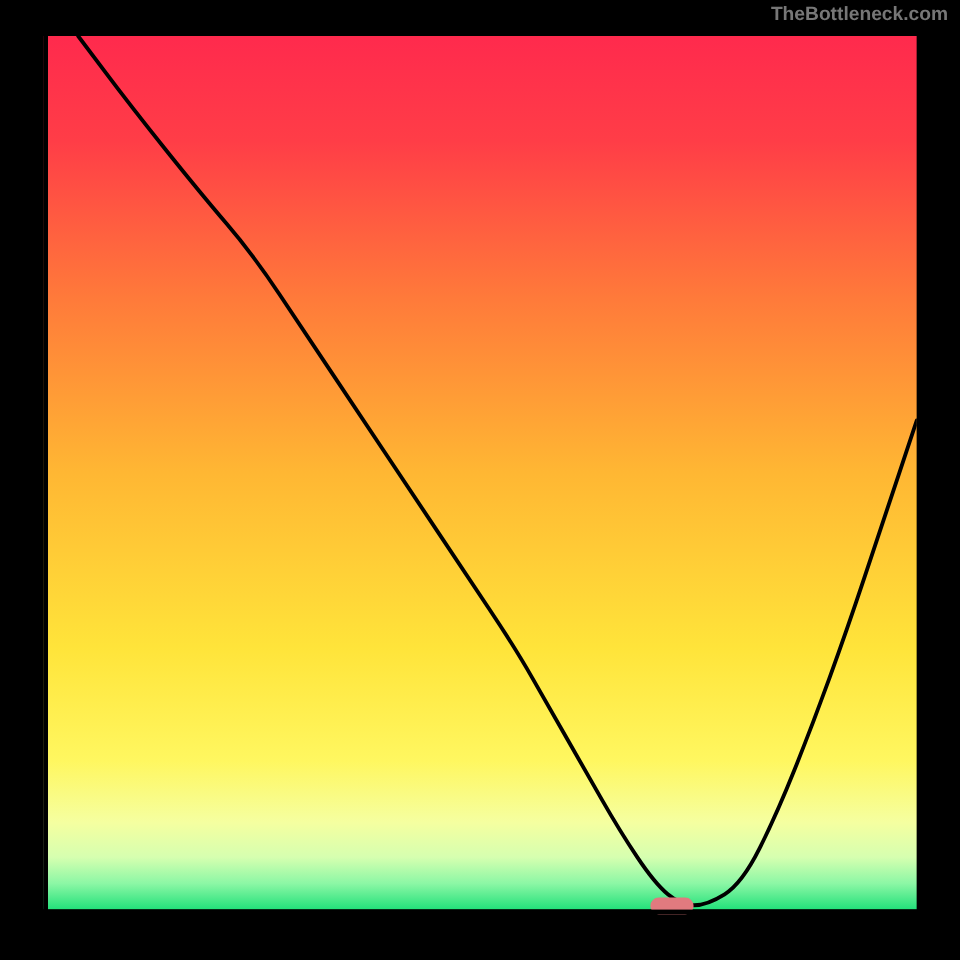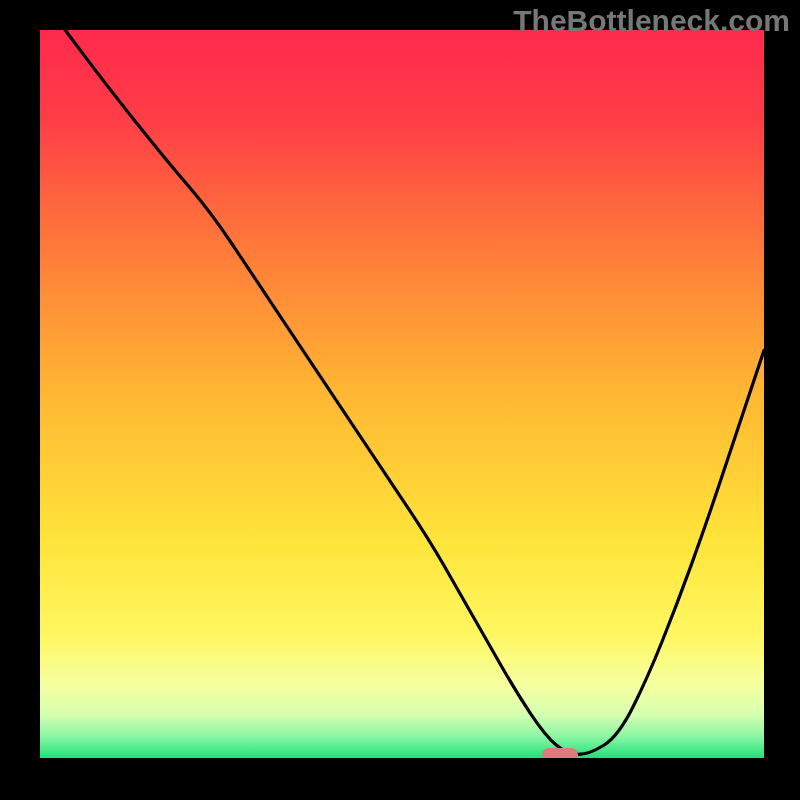--- a/index.html
+++ b/index.html
@@ -9,21 +9,21 @@
     height: 800px;
     background: #000;
     position: relative;
     font-family: Arial, sans-serif;
   }
   .watermark {
     position: absolute;
     top: 4px;
     right: 10px;
     color: #777;
-    font-size: 30px;
+    font-size: 16px;
     font-weight: bold;
     z-index: 10;
   }
   .chart {
     position: absolute;
     left: 36px;
     top: 30px;
     width: 728px;
     height: 728px;
   }

